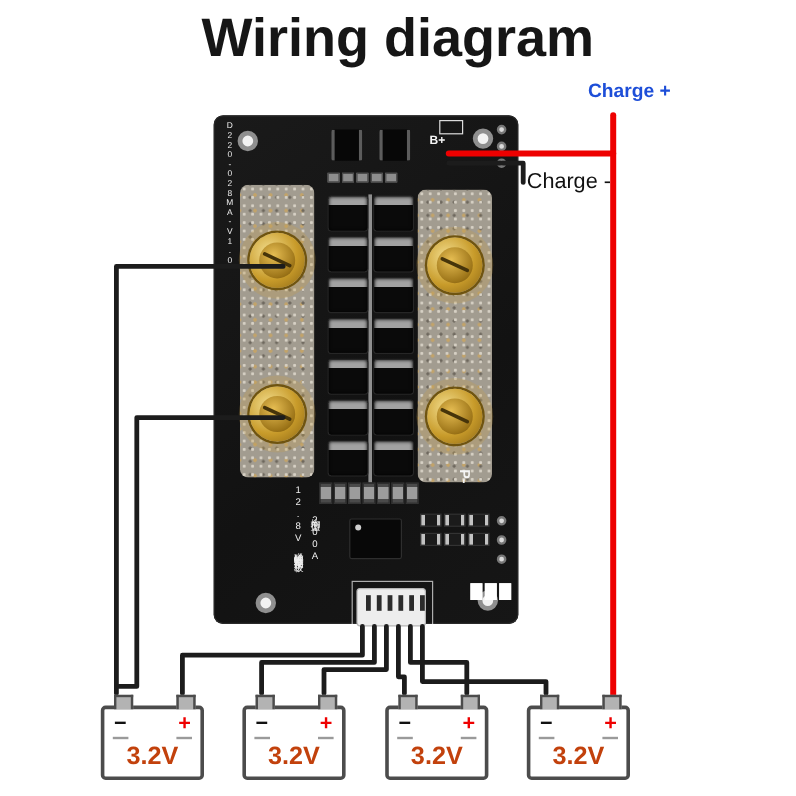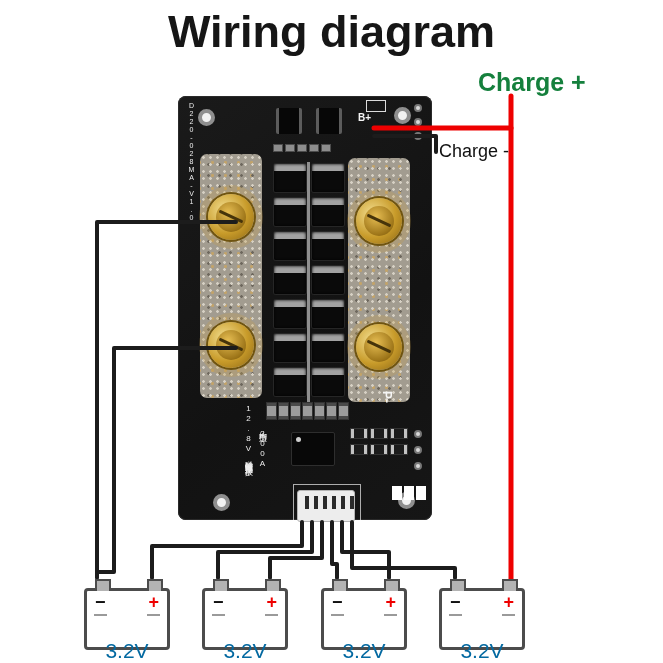--- a/index.html
+++ b/index.html
@@ -67,42 +67,42 @@
   .p-minus{position:absolute;left:203px;top:294px;color:#f5f5f5;font-weight:bold;font-size:12px;transform:rotate(90deg);}
   .conn-silk{position:absolute;left:115px;top:388px;width:66px;height:36px;border:1px solid rgba(255,255,255,.65);}
   .connector{
     position:absolute;left:119px;top:394px;width:58px;height:32px;
     background:#ededed;border:1px solid #b5b5b5;border-radius:3px;box-sizing:border-box;
   }
   .connector .pin{position:absolute;top:5px;width:4px;height:13px;background:#2b2b2b;}
   
   .wires{position:absolute;left:0;top:0;z-index:5;pointer-events:none;}
   
-  .charge-plus{position:absolute;left:478px;top:68px;font-size:25px;font-weight:bold;color:#15803d;z-index:7;}
+  .charge-plus{position:absolute;left:490px;top:68px;font-size:16px;font-weight:bold;color:#1d4ed8;z-index:7;}
   .charge-minus{position:absolute;left:439px;top:141px;font-size:18px;font-weight:normal;color:#111;z-index:7;}
   
   .battery{
     position:absolute;top:588px;width:86px;height:62px;background:#fff;
     border:3px solid #4c4c4c;border-radius:4px;box-sizing:border-box;z-index:6;
   }
   .tab{
     position:absolute;top:-12px;width:16px;height:12px;background:#b3b3b3;
     border:2px solid #4c4c4c;border-bottom:none;box-sizing:border-box;
   }
   .tab.minus{left:8px;}
   .tab.plus{left:60px;}
   .sign{position:absolute;top:2px;font-size:18px;font-weight:bold;line-height:18px;}
   .sign.minus{left:8px;color:#111;}
   .sign.plus{right:8px;color:#ee0000;}
   .sign-line{position:absolute;top:23px;width:13px;height:2px;background:#9a9a9a;}
   .sign-line.minus{left:7px;}
   .sign-line.plus{right:7px;}
   .voltage{
     position:absolute;left:0;top:28px;width:100%;text-align:center;
-    font-size:21px;font-weight:normal;color:#0369a1;margin-top:20px;
+    font-size:21px;font-weight:bold;color:#c2410c;
   }
 </style>
 </head>
 <body>
 
 <div class="title">Wiring diagram</div>
 
 <div class="board">
   <div class="hole" style="left:20px;top:13px"></div>
   <div class="hole" style="left:216px;top:11px"></div>

